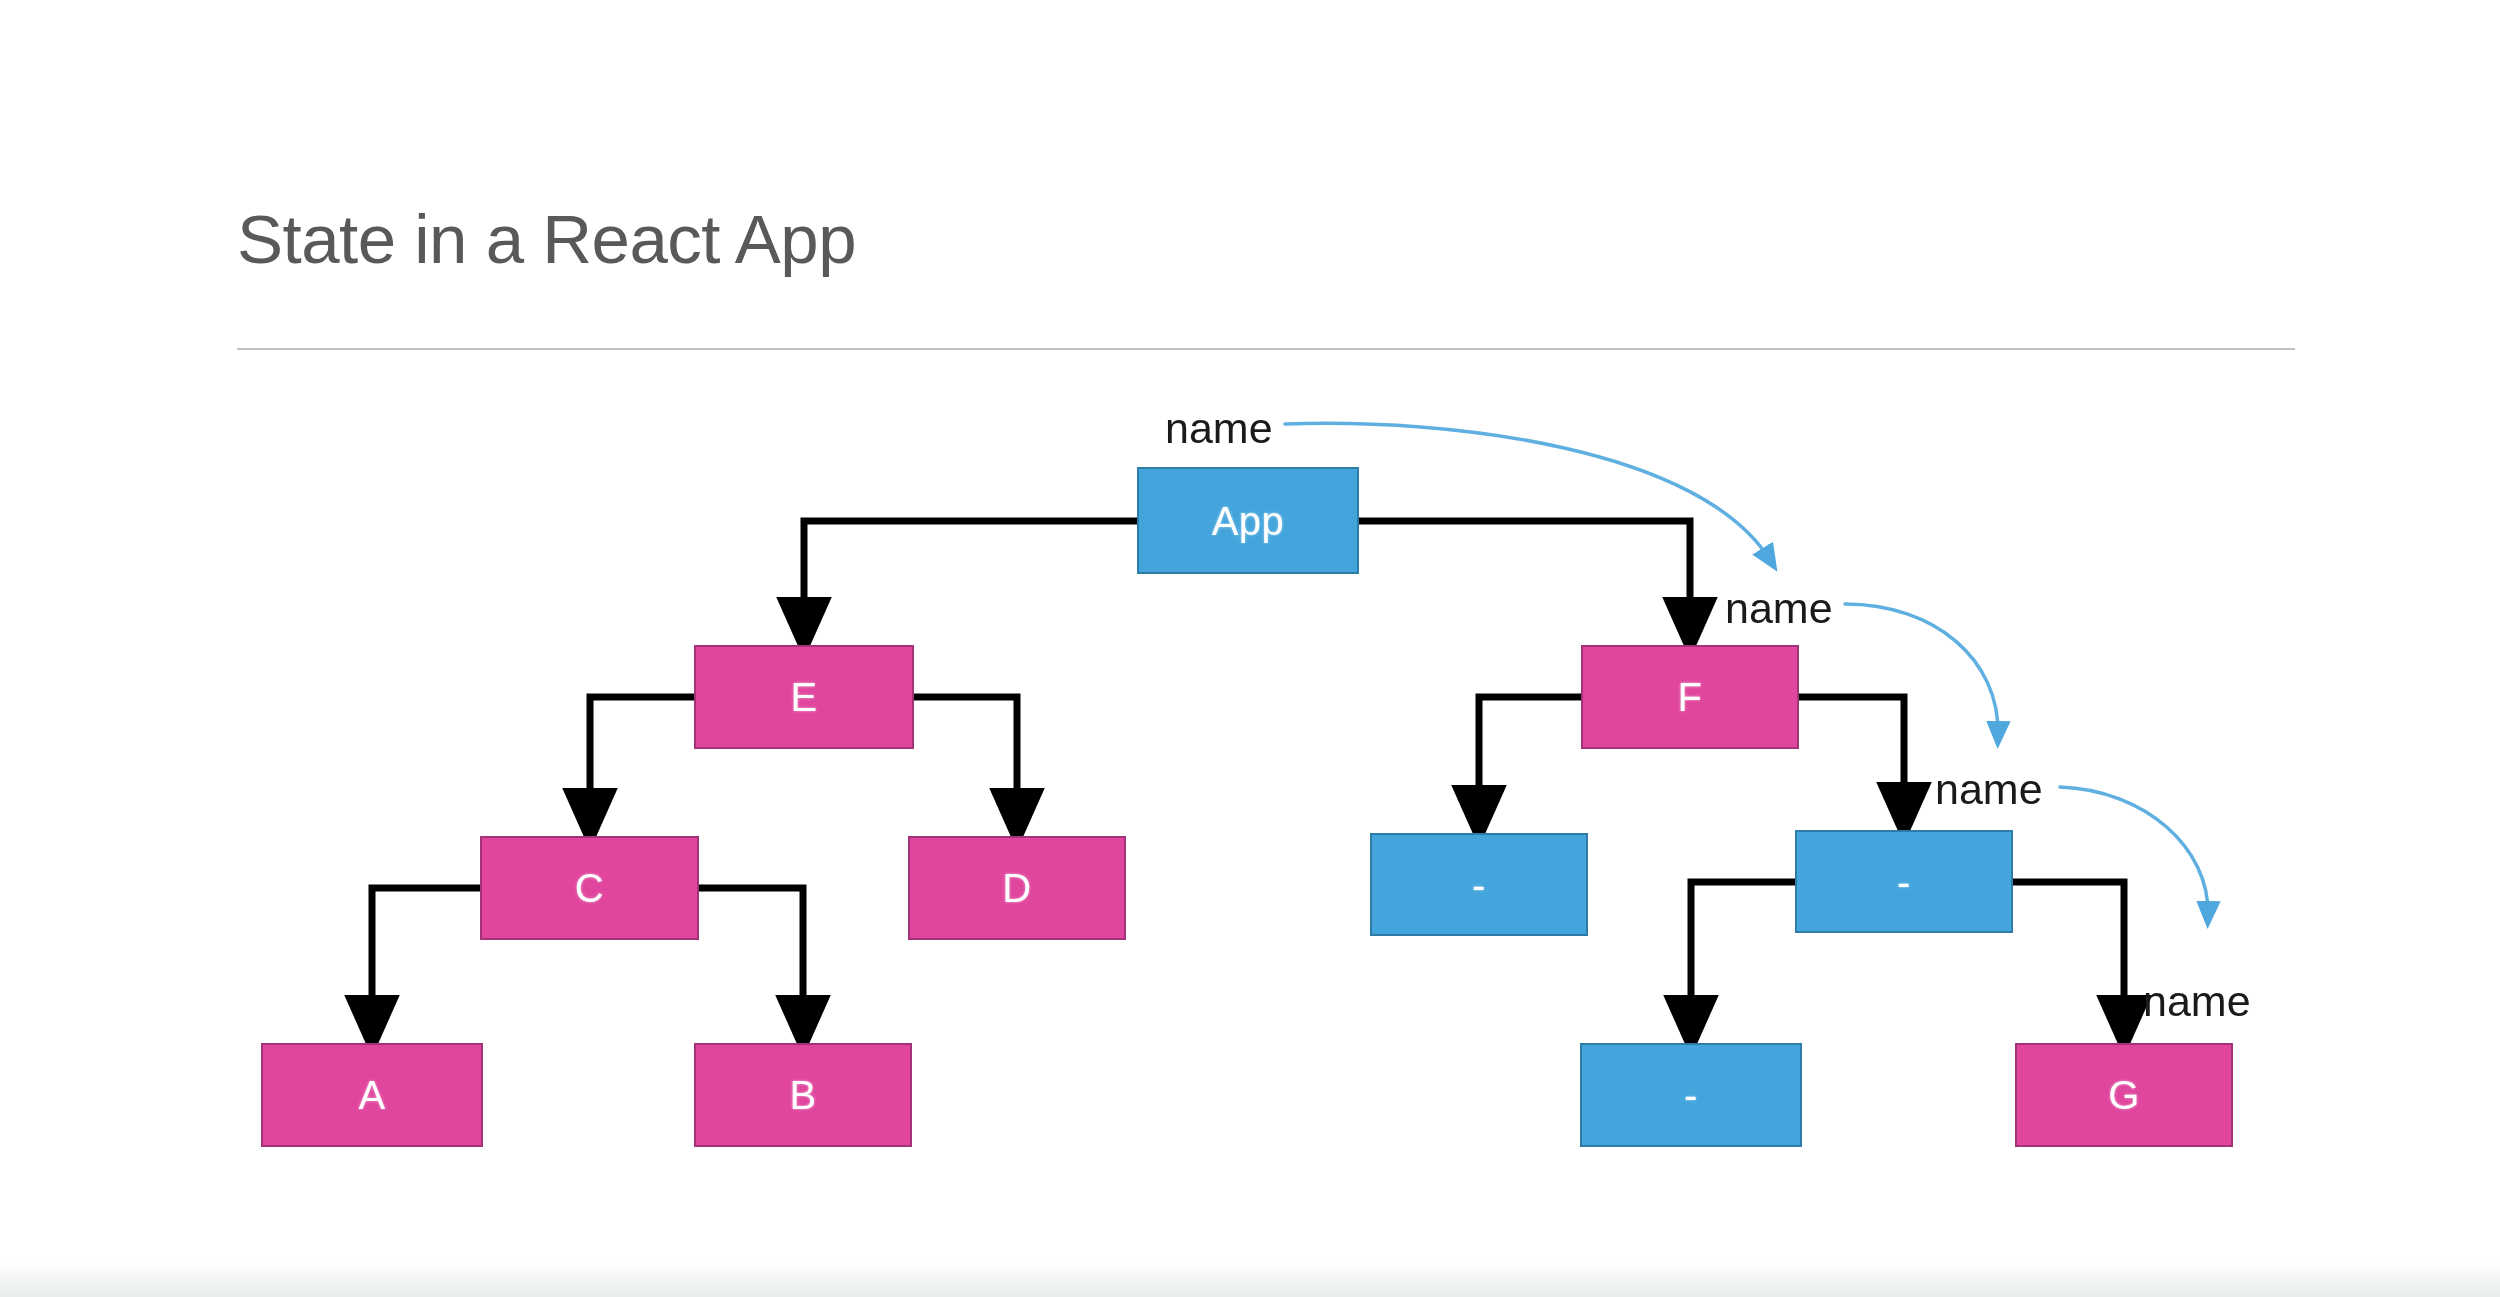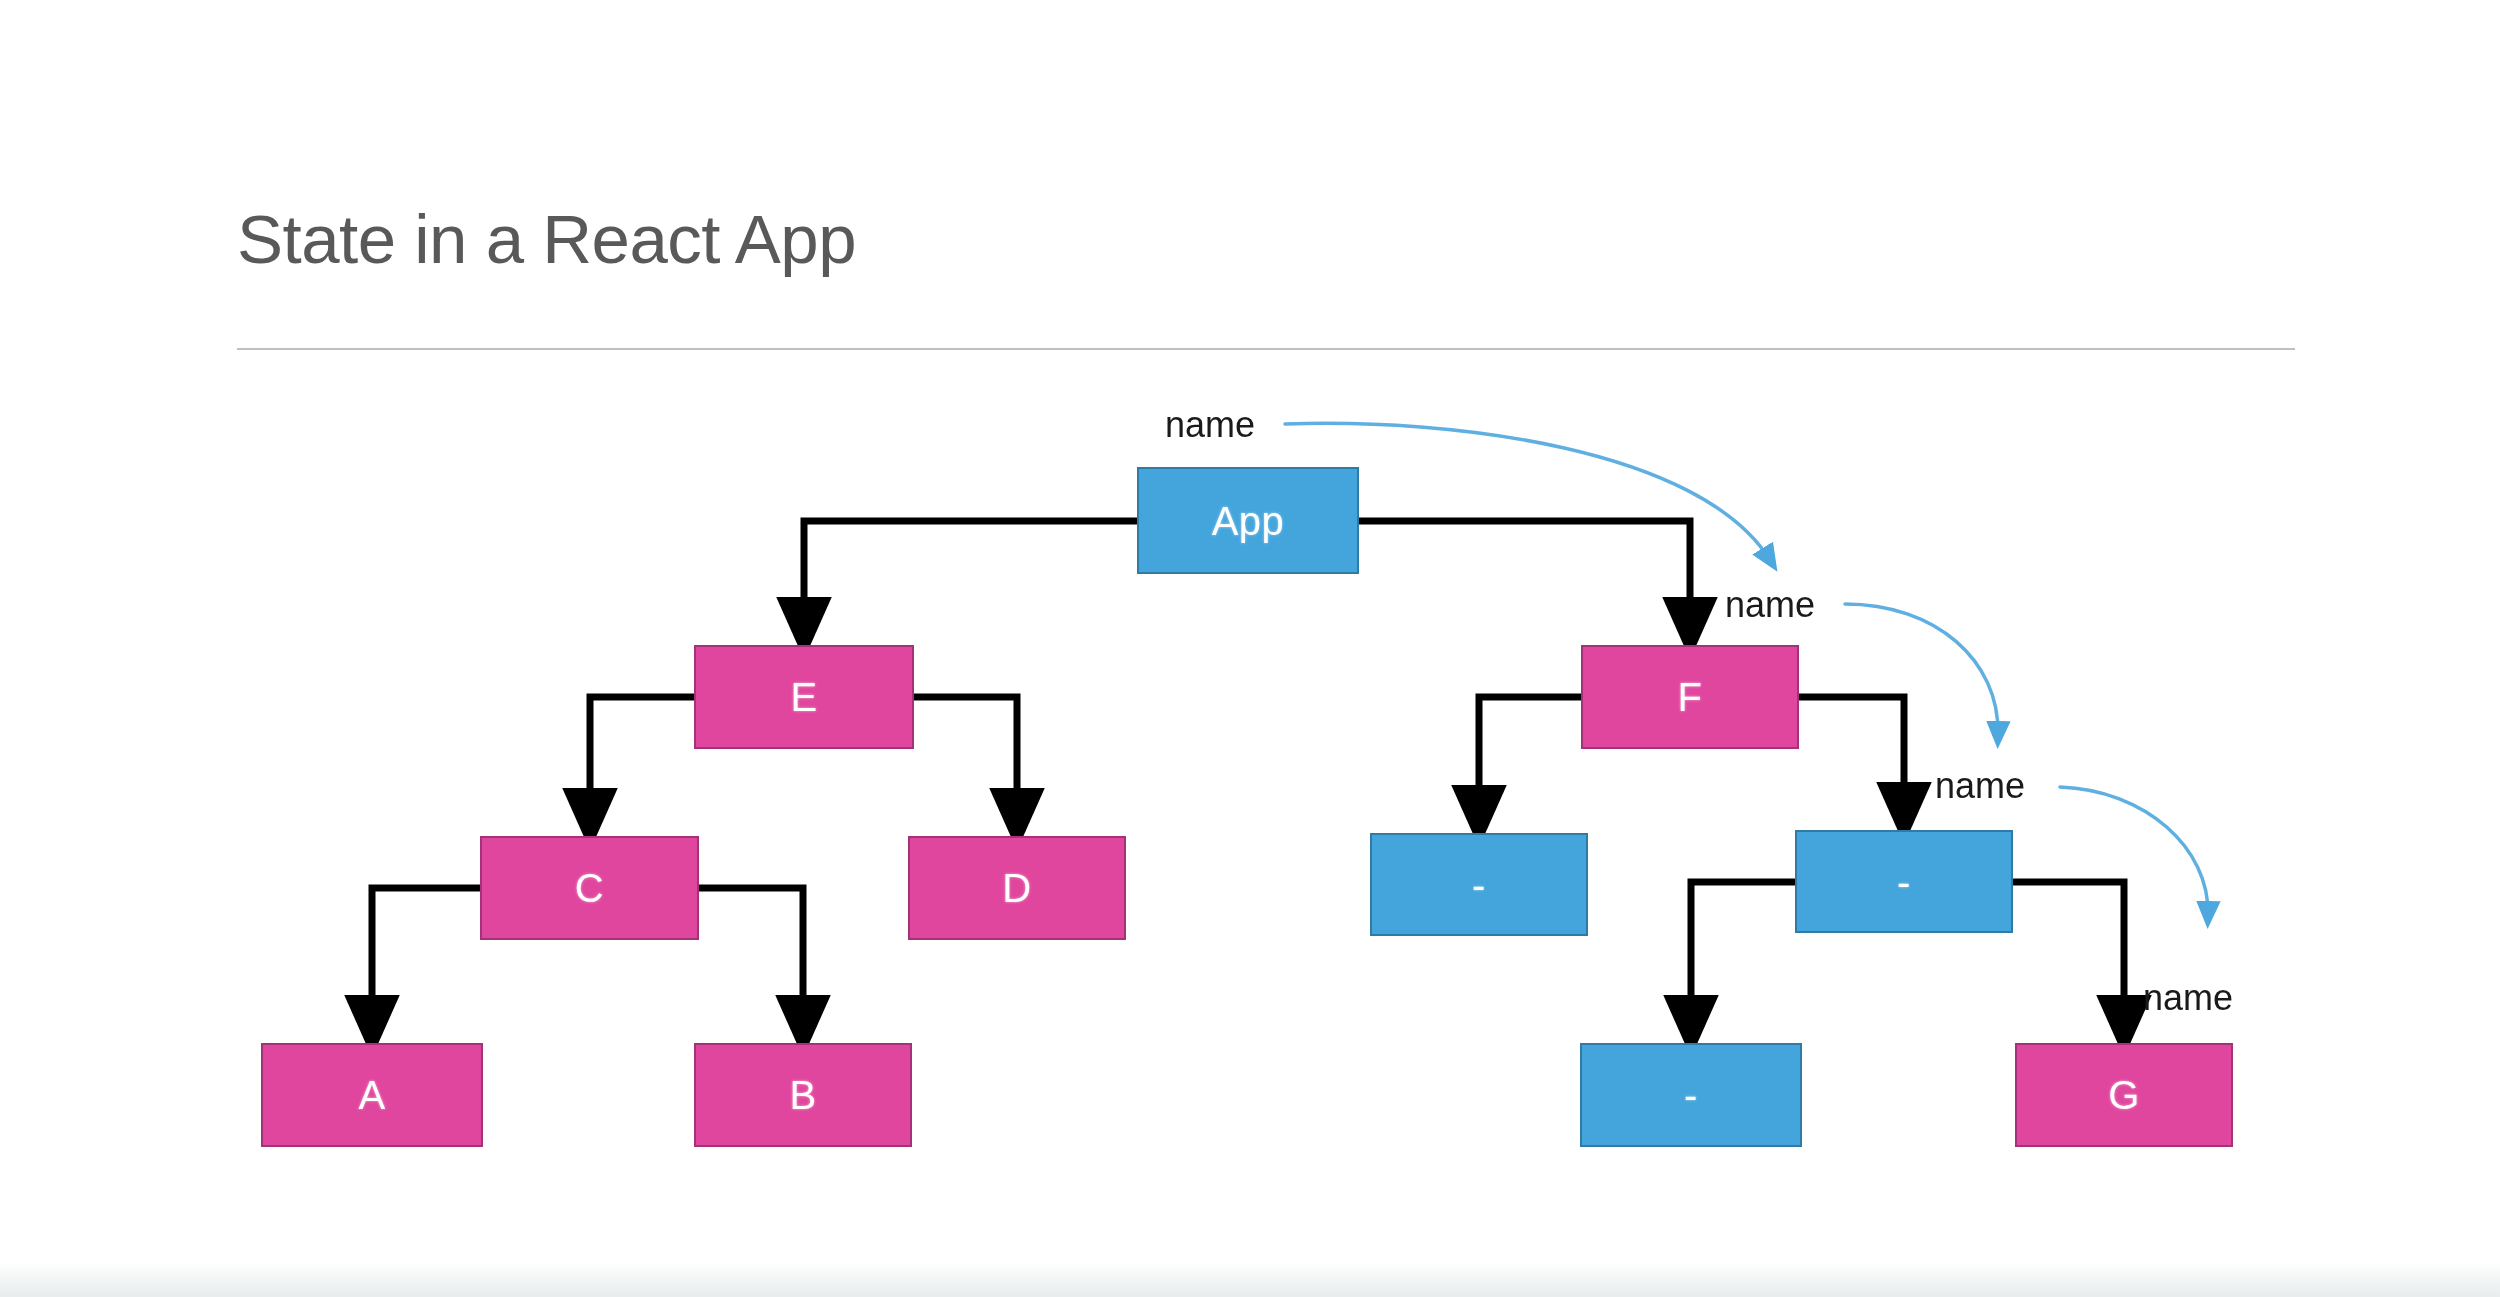--- a/index.html
+++ b/index.html
@@ -74,21 +74,21 @@
     border: 2px solid #A33379;
   }
   .node.blue {
     background: #43A5DC;
     border: 2px solid #2E7BA6;
   }
 
   
   .name-label {
     position: absolute;
-    font-size: 36px;
+    font-size: 43px;
     line-height: 1;
     color: #1a1a1a;
     white-space: nowrap;
     z-index: 6;
   }
 
   
   #bottom-band {
     position: absolute;
     left: 0;

